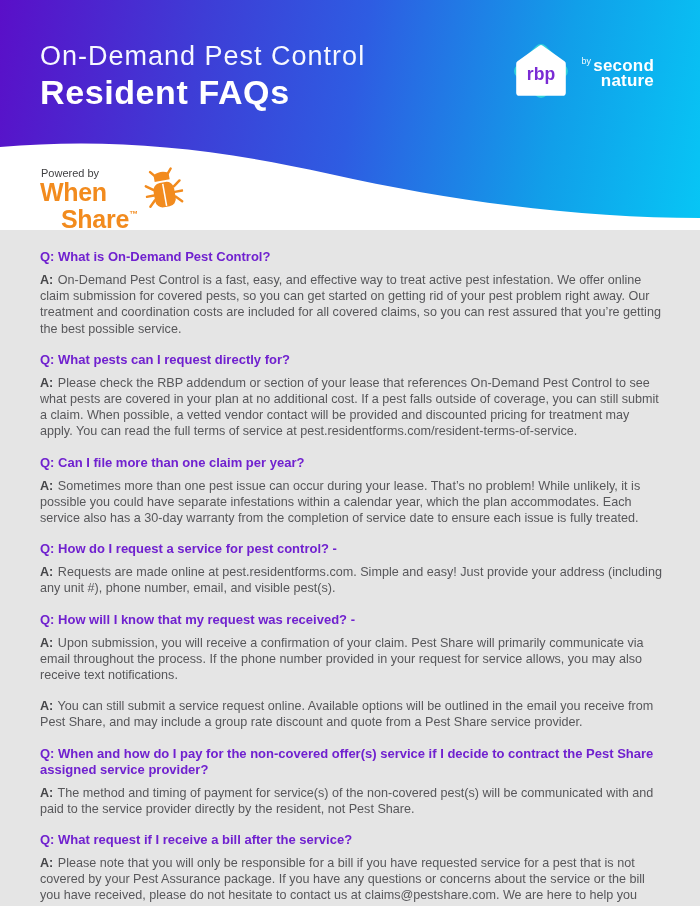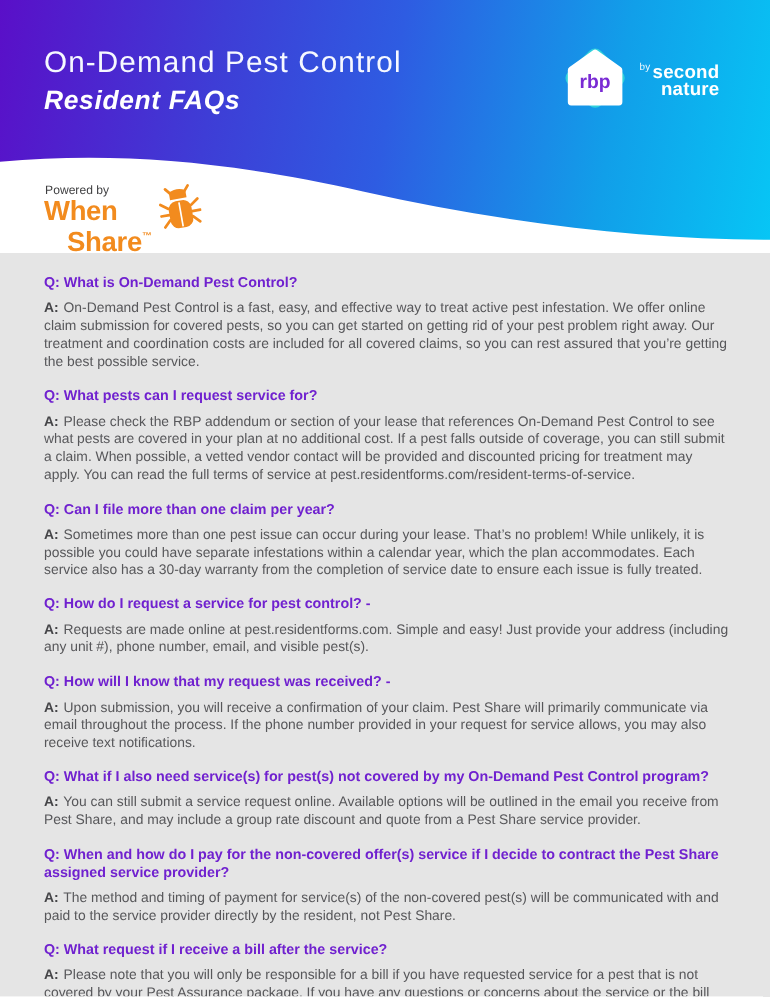--- a/index.html
+++ b/index.html
@@ -6,21 +6,21 @@
   body { width:700px; font-family:"Liberation Sans", sans-serif; }
   .page { position:relative; width:700px; height:906px; background:#e5e5e5; overflow:hidden; }
 
   
   .header {
     position:relative; height:230px;
     background:linear-gradient(100deg, #5a0fc8 0%, #3e3dd6 28%, #2e5ce2 50%, #119fe9 78%, #07c6f5 100%);
   }
   .header-inner { display:flex; justify-content:space-between; align-items:flex-start; padding:40px 46px 0 40px; }
   .title-line1 { margin:0; font-size:27px; font-weight:400; color:#f6f8ff; letter-spacing:1px; line-height:32px; }
-  .title-line2 { margin:4px 0 0; font-size:24px; font-weight:700; color:#ffffff; letter-spacing:0.6px; line-height:32px;font-style:italic; }
+  .title-line2 { margin:4px 0 0; font-size:34px; font-weight:700; color:#ffffff; letter-spacing:0.6px; line-height:32px; }
 
   .brand { display:flex; align-items:center; gap:9px; margin-top:0px; }
   .sn-text { text-align:right; color:#ffffff; font-weight:700; font-size:17px; line-height:15px; letter-spacing:0.2px; }
   .sn-by { font-size:9px; font-weight:400; vertical-align:7px; margin-right:2px; opacity:0.95; }
 
   .wave { position:absolute; left:0; bottom:0; width:700px; height:92px; display:block; }
 
   
   .pestshare { position:absolute; left:40px; top:167px; }
   .ps-powered { margin:0 0 3px 1px; font-size:11px; color:#3f3f41; }
@@ -94,41 +94,40 @@
   </div>
 
   <div class="faqs">
 
     <div>
       <h3 class="faq-q">Q: What is On-Demand Pest Control?</h3>
       <p class="faq-a"><strong>A:</strong> <span>On-Demand Pest Control is a fast, easy, and effective way to treat active pest infestation. We offer online claim submission for covered pests, so you can get started on getting rid of your pest problem right away. Our treatment and coordination costs are included for all covered claims, so you can rest assured that you’re getting the best possible service.</span></p>
     </div>
 
     <div>
-      <h3 class="faq-q">Q: What pests can I request service for?</h3>
+      <h3 class="faq-q">Q: What pests can I request directly for?</h3>
       <p class="faq-a"><strong>A:</strong> <span>Please check the RBP addendum or section of your lease that references On-Demand Pest Control to see what pests are covered in your plan at no additional cost. If a pest falls outside of coverage, you can still submit a claim. When possible, a vetted vendor contact will be provided and discounted pricing for treatment may apply. You can read the full terms of service at pest.residentforms.com/resident-terms-of-service.</span></p>
     </div>
 
     <div>
       <h3 class="faq-q">Q: Can I file more than one claim per year?</h3>
       <p class="faq-a"><strong>A:</strong> <span>Sometimes more than one pest issue can occur during your lease. That’s no problem! While unlikely, it is possible you could have separate infestations within a calendar year, which the plan accommodates. Each service also has a 30-day warranty from the completion of service date to ensure each issue is fully treated.</span></p>
     </div>
 
     <div>
       <h3 class="faq-q">Q: How do I request a service for pest control? -</h3>
       <p class="faq-a"><strong>A:</strong> <span>Requests are made online at pest.residentforms.com. Simple and easy! Just provide your address (including any unit #), phone number, email, and visible pest(s).</span></p>
     </div>
 
     <div>
       <h3 class="faq-q">Q: How will I know that my request was received? -</h3>
       <p class="faq-a"><strong>A:</strong> <span>Upon submission, you will receive a confirmation of your claim. Pest Share will primarily communicate via email throughout the process. If the phone number provided in your request for service allows, you may also receive text notifications.</span></p>
     </div>
 
     <div>
-      <h3 class="faq-q">Q: What if I also need service(s) for pest(s) not covered by my On-Demand Pest Control program?</h3>
       <p class="faq-a"><strong>A:</strong> <span>You can still submit a service request online. Available options will be outlined in the email you receive from Pest Share, and may include a group rate discount and quote from a Pest Share service provider.</span></p>
     </div>
 
     <div>
       <h3 class="faq-q">Q: When and how do I pay for the non-covered offer(s) service if I decide to contract the Pest Share assigned service provider?</h3>
       <p class="faq-a"><strong>A:</strong> <span>The method and timing of payment for service(s) of the non-covered pest(s) will be communicated with and paid to the service provider directly by the resident, not Pest Share.</span></p>
     </div>
 
     <div>
       <h3 class="faq-q">Q: What request if I receive a bill after the service?</h3>

